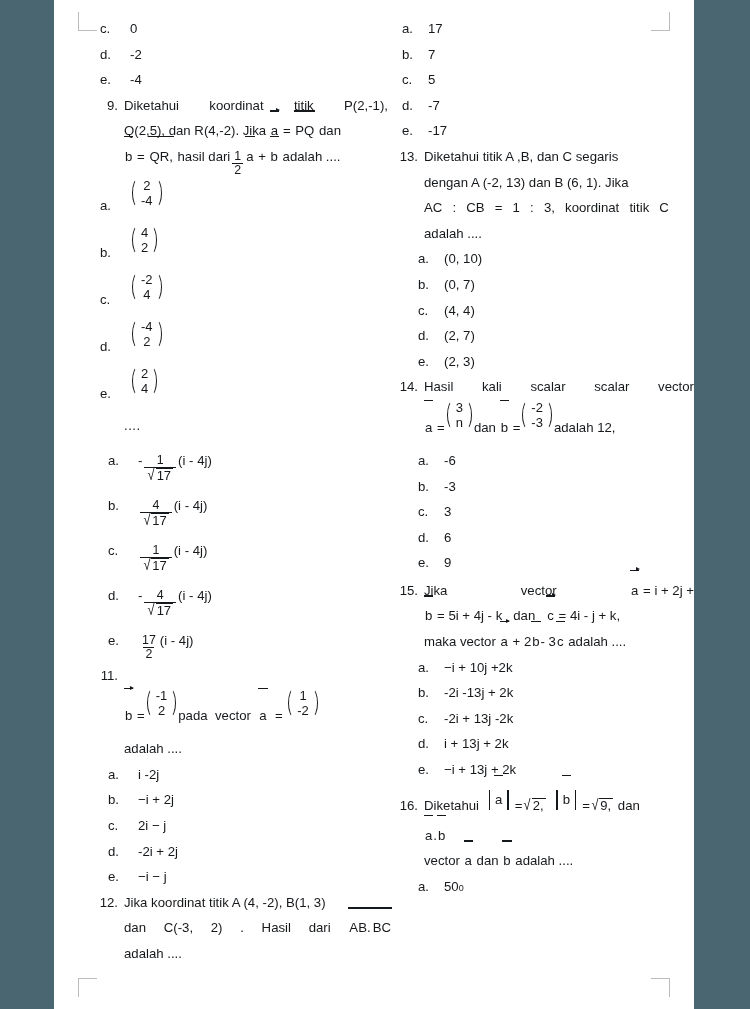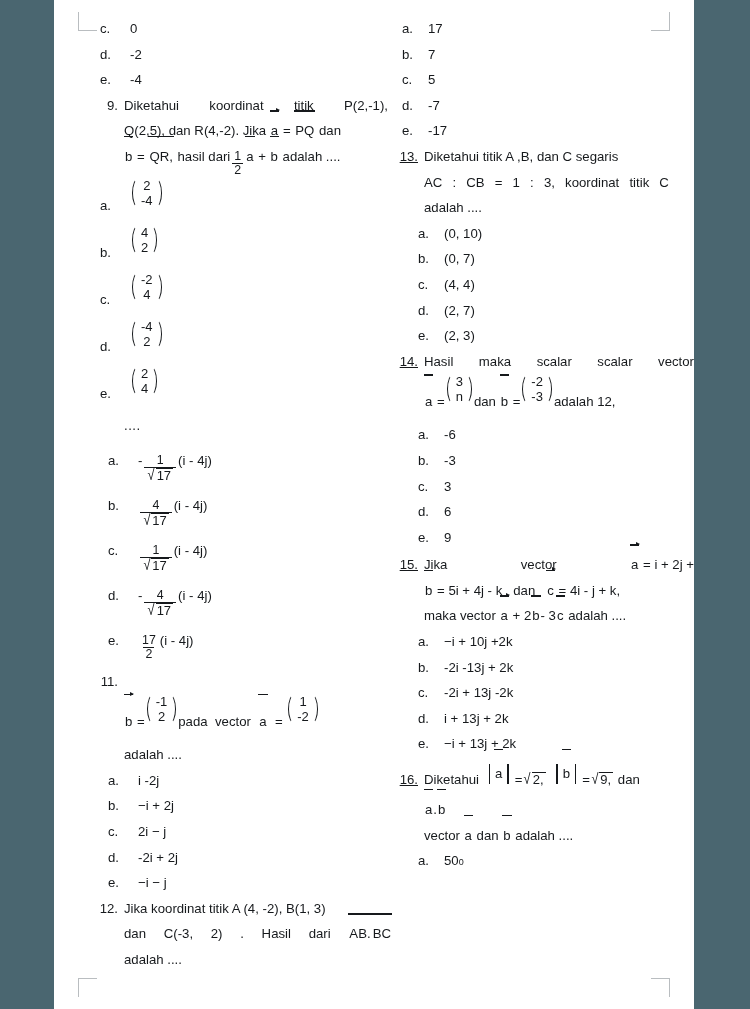--- a/index.html
+++ b/index.html
@@ -79,21 +79,21 @@
     font-size: 13.2px;
     line-height: 25.6px;
     white-space: nowrap;
   }
   .marker {
     flex: 0 0 auto;
     text-align: right;
     padding-right: 6px;
   }
   .marker.num  { width: 26px; }
-  .marker.numr { width: 22px; text-decoration: underline; }
+  .marker.numr { width: 22px; }
   .marker.opt  { width: 26px; text-align: left; padding-left: 8px; padding-right: 4px; }
   .marker.optr { width: 22px; text-align: left; padding-left: 6px; padding-right: 4px; }
   .body { flex: 1 1 auto; }
 
   .justify {
     display: flex;
     justify-content: space-between;
   }
   .justify > span { white-space: nowrap; }
 
@@ -389,21 +389,21 @@
         </div>
         <div class="row" style="line-height:44px">
           <span class="marker opt" style="padding-left:16px">e.</span>
           <span class="frac">
             <span class="num">17</span>
             <span class="den">2</span>
           </span>
           <span>(i - 4j)</span>
         </div>
 
-        <div class="row" style="margin-top:6px">
+        <div class="row" style="">
           <span class="marker num">11.</span>
         </div>
         <div class="row indent-l" style="line-height:40px">
           <span class="vec arrow">b</span>&nbsp;
           <span>=</span>
           <span class="cvec">
             <span class="paren l"></span>
             <span class="stack">
               <span>-1</span>
               <span>2</span>
@@ -485,20 +485,23 @@
           <span>-7</span>
         </div>
         <div class="row">
           <span class="marker optr">e.</span>
           <span>-17</span>
         </div>
 
         <div class="row">
           <span class="marker numr">13.</span>
           <span class="body">Diketahui titik A ,B, dan C segaris</span>
+        </div>
+        <div class="row indent-r">
+          <span>dengan A (-2, 13) dan B (6, 1). Jika</span>
         </div>
         <div class="row indent-r justify" style="width:245px">
           <span>AC</span>
           <span>:</span>
           <span>CB</span>
           <span>=</span>
           <span>1</span>
           <span>:</span>
           <span>3,</span>
           <span>koordinat</span>
@@ -526,21 +529,21 @@
         </div>
         <div class="row">
           <span class="marker optr" style="padding-left:22px">e.</span>
           <span>(2, 3)</span>
         </div>
 
         <div class="row">
           <span class="marker numr">14.</span>
           <span class="body justify">
             <span>Hasil</span>
-            <span>maka</span>
+            <span>kali</span>
             <span>scalar</span>
             <span>scalar</span>
             <span>vector</span>
           </span>
         </div>
         <div class="row indent-r" style="line-height:40px">
           <span class="vec">a</span>&nbsp;
           <span>=</span>
           <span class="cvec">
             <span class="paren l"></span>

